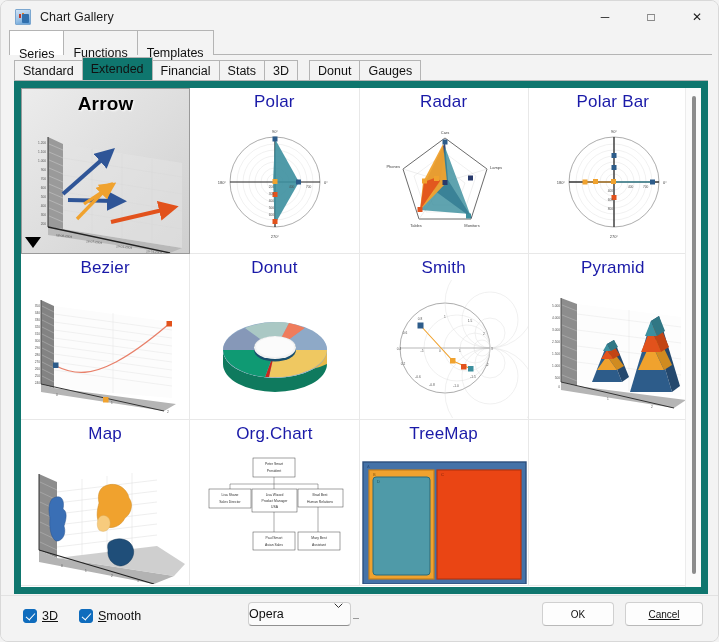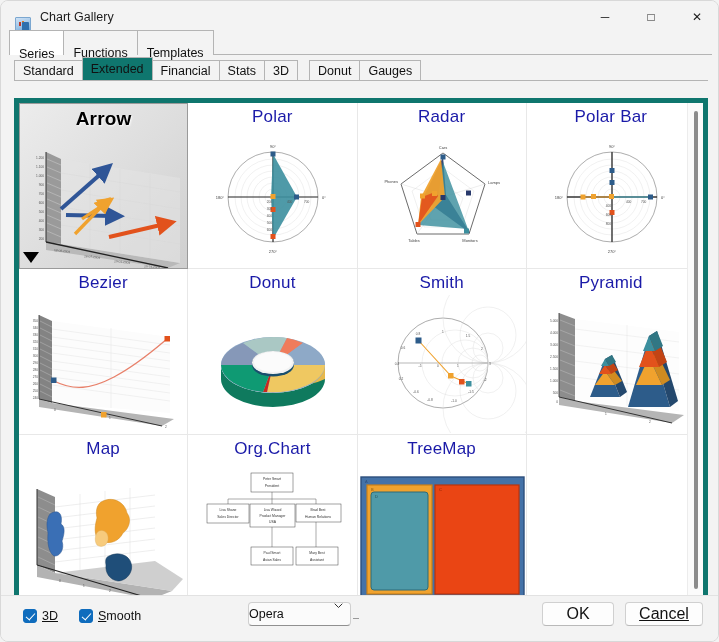--- a/index.html
+++ b/index.html
@@ -17,21 +17,21 @@
     background: #f3f3f3;
     border: 1px solid #d8d8d8;
     border-radius: 8px;
     overflow: hidden;
   }
 
   
   #titlebar {
     position: absolute; left: 0; top: 0; width: 719px; height: 32px;
     background: #f3f3f3;
-    display: flex; align-items: flex-end;
+    display: flex; align-items: center;
   }
   #app-icon {
     width: 16px; height: 16px; margin-left: 14px; margin-right: 9px;
     position: relative; flex: 0 0 auto;
     background: linear-gradient(160deg,#cfe2f5 0%,#9dc3e6 55%,#5b9bd5 100%);
     border: 1px solid #7ba7d0; border-radius: 1px;
   }
   #app-icon .bar { position: absolute; width: 2px; background: #c0392b; }
   #app-icon .b1 { left: 3px; top: 4px; height: 4px; }
   #app-icon .b2 { left: 6px; top: 3px; height: 5px; background:#e67e22;}
@@ -88,22 +88,22 @@
     position: relative; z-index: 3; margin-top: -3px;
   }
   .itab.spacer-left { margin-left: 12px; }
   #inner-tabs-rule {
     position: absolute; left: 13px; top: 79px; width: 694px; height: 1px;
     background: #b4b4b4;
   }
 
   
   #gallery-frame {
-    position: absolute; left: 13px; top: 97px; width: 694px; height: 513px;
-    background: #ffffff; border: 5px solid #0f766e;
+    position: absolute; left: 13px; top: 80px; width: 694px; height: 513px;
+    background: #ffffff; border: 7px solid #0f766e;
     overflow: hidden;
   }
   #grid {
     position: absolute; left: 0; top: 0; width: 677px; height: 511px;
     display: grid;
     grid-template-columns: repeat(4, 169.25px);
     grid-template-rows: 166px 166px 166px;
   }
   .cell {
     position: relative; overflow: hidden;
@@ -173,21 +173,21 @@
     font-size: 9px; color: #444;
   }
   #combo-tail {
     position: absolute; left: 352px; top: 617px; width: 6px; height: 1px;
     background: #999;
   }
   .dlgbtn {
     position: absolute; top: 601px; height: 24px;
     background: #fdfdfd; border: 1px solid #d0d0d0; border-radius: 4px;
     border-bottom-color: #b9b9b9;
-    font-size: 16px; color: #111;
+    font-size: 10px; color: #111;
     display: flex; align-items: center; justify-content: center;
   }
   #btn-ok { left: 541px; width: 72px; }
   #btn-cancel { left: 624px; width: 78px; text-decoration: underline; }
 
   svg { display: block; }
   .tiny { font-size: 3.2px; fill: #555; font-family: "Liberation Sans", sans-serif; }
   .tiny2 { font-size: 4px; fill: #444; font-family: "Liberation Sans", sans-serif; }
   .orgtxt { font-size: 3.4px; fill: #333; font-family: "Liberation Sans", sans-serif; text-anchor: middle; }
 </style>

